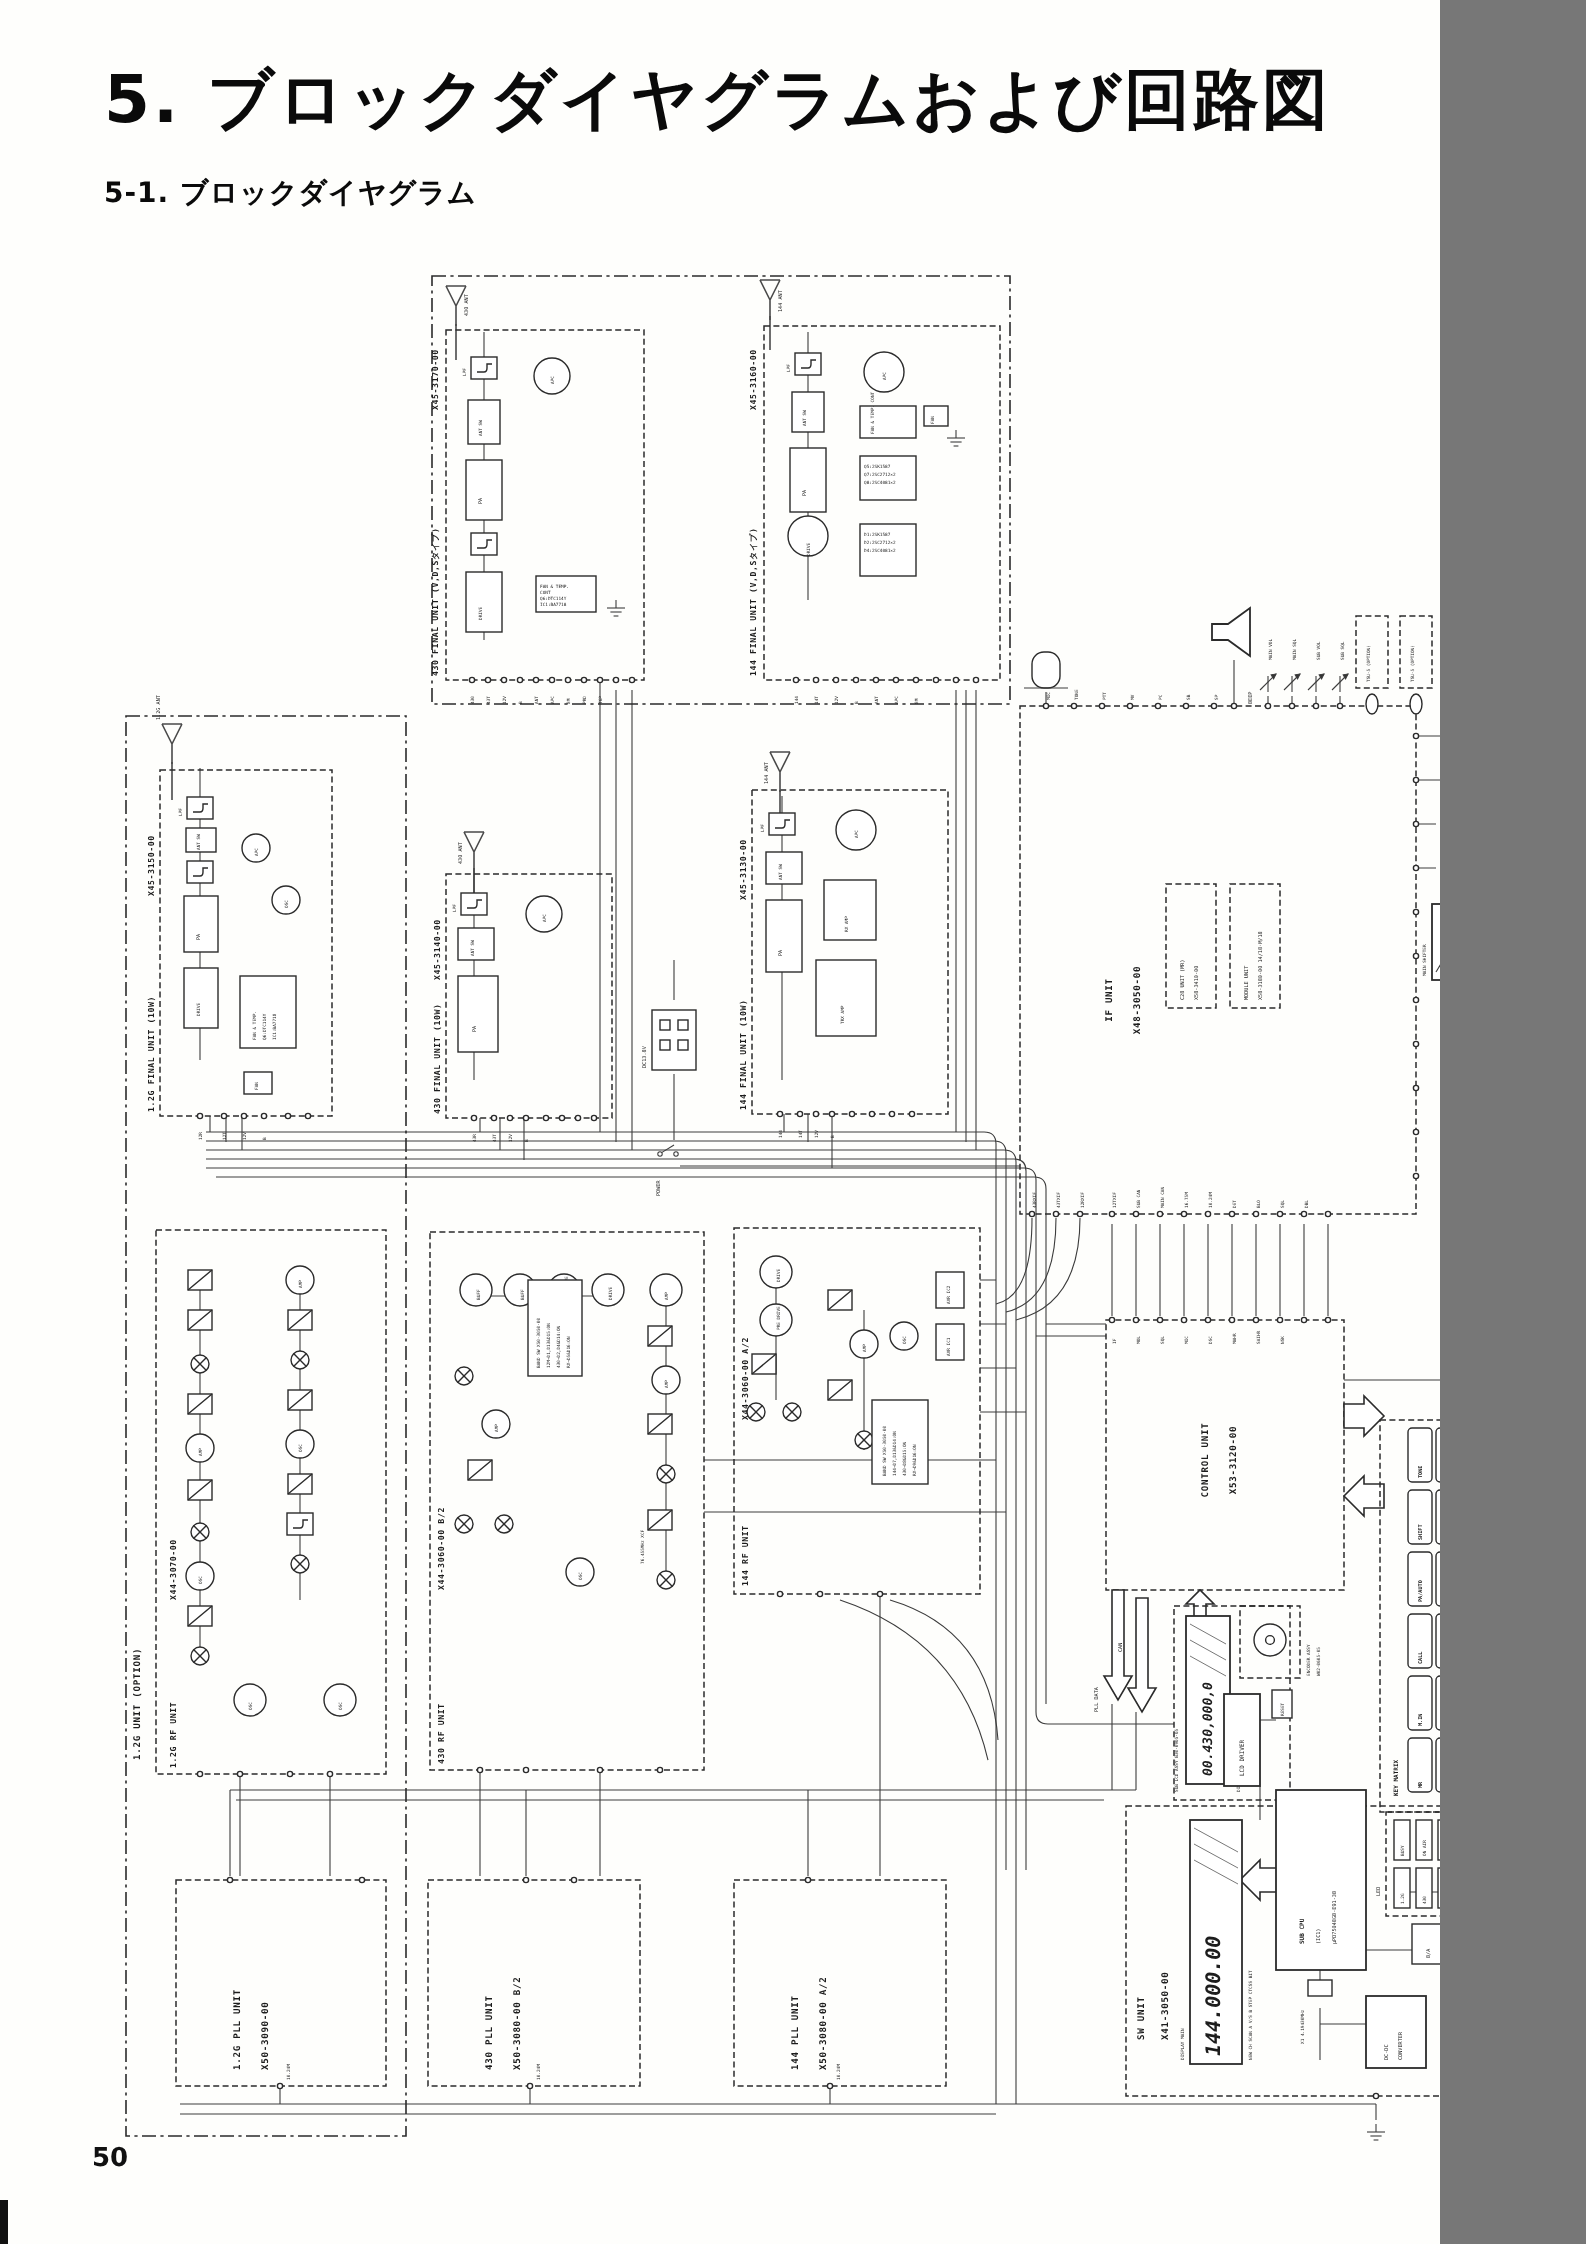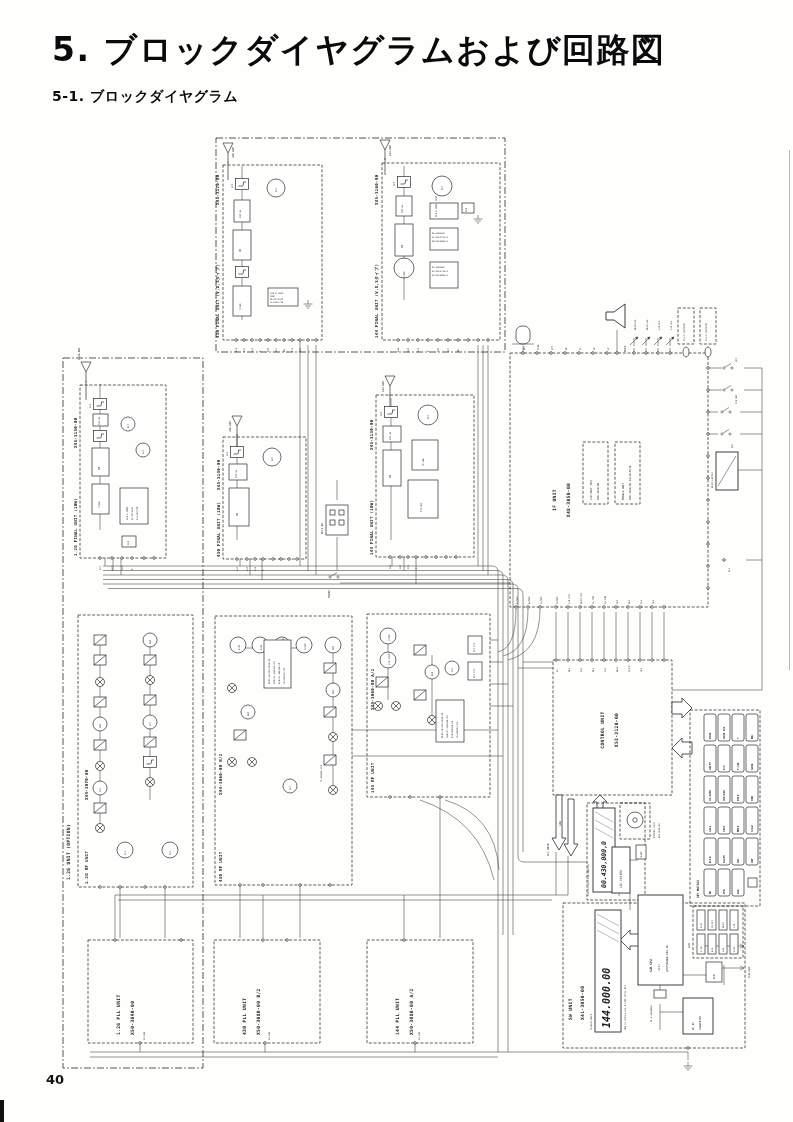--- a/index.html
+++ b/index.html
@@ -1,16 +1,16 @@
 <!DOCTYPE html>
 <html><head>
 <meta charset="utf-8">
 <style>
   html,body{margin:0;padding:0;background:#777;}
-  #page{position:relative;width:793px;height:1122px;background:#fefefc;overflow:hidden;
+  #page{position:relative;width:720px;height:1122px;background:#fefefc;overflow:hidden;
         font-family:"DejaVu Sans",sans-serif;color:#111;}
   #title{position:absolute;left:52px;top:28px;font-size:33px;font-weight:800;letter-spacing:1.5px;color:#0a0a0a;}
   #subtitle{position:absolute;left:52px;top:88px;font-size:14px;font-weight:700;letter-spacing:.5px;color:#0a0a0a;}
   #pageno{position:absolute;left:46px;top:1072px;font-size:13px;font-weight:600;}
   #cornermark{position:absolute;left:0;top:1100px;width:4px;height:22px;background:#111;}
   #scanline{position:absolute;left:789px;top:150px;width:1px;height:520px;background:#b9b9b4;}
   svg{position:absolute;left:0;top:0;}
   svg text{font-family:"DejaVu Sans Mono",monospace;fill:#1d1d1d;}
   .ubox{fill:none;stroke:#2b2b2b;stroke-width:.75;stroke-dasharray:3 1.7;}
   .dadot{fill:none;stroke:#2b2b2b;stroke-width:.8;stroke-dasharray:7 2.2 1.6 2.2;}
@@ -27,21 +27,21 @@
   .seg{font-family:"DejaVu Sans Mono",monospace;font-weight:bold;font-style:italic;}
   .ha{fill:#fff;stroke:#2b2b2b;stroke-width:.8;}
   .hatch{stroke:#555;stroke-width:.4;}
 </style>
 </head>
 <body>
 <div id="page">
 
 <div id="title">5. ブロックダイヤグラムおよび回路図</div>
 <div id="subtitle">5-1. ブロックダイヤグラム</div>
-<div id="pageno">40</div>
+<div id="pageno">50</div>
 <div id="cornermark"></div>
 <div id="scanline"></div>
 
 <svg width="793" height="1122" viewBox="0 0 793 1122">
 <defs>
   <circle id="tm" r="1.3" class="blk"></circle>
   <g id="mx" class="blk">
           <circle r="4.5" fill="#fff"></circle>
           <line x1="-3.2" y1="-3.2" x2="3.2" y2="3.2"></line>
           <line x1="-3.2" y1="3.2" x2="3.2" y2="-3.2"></line>

